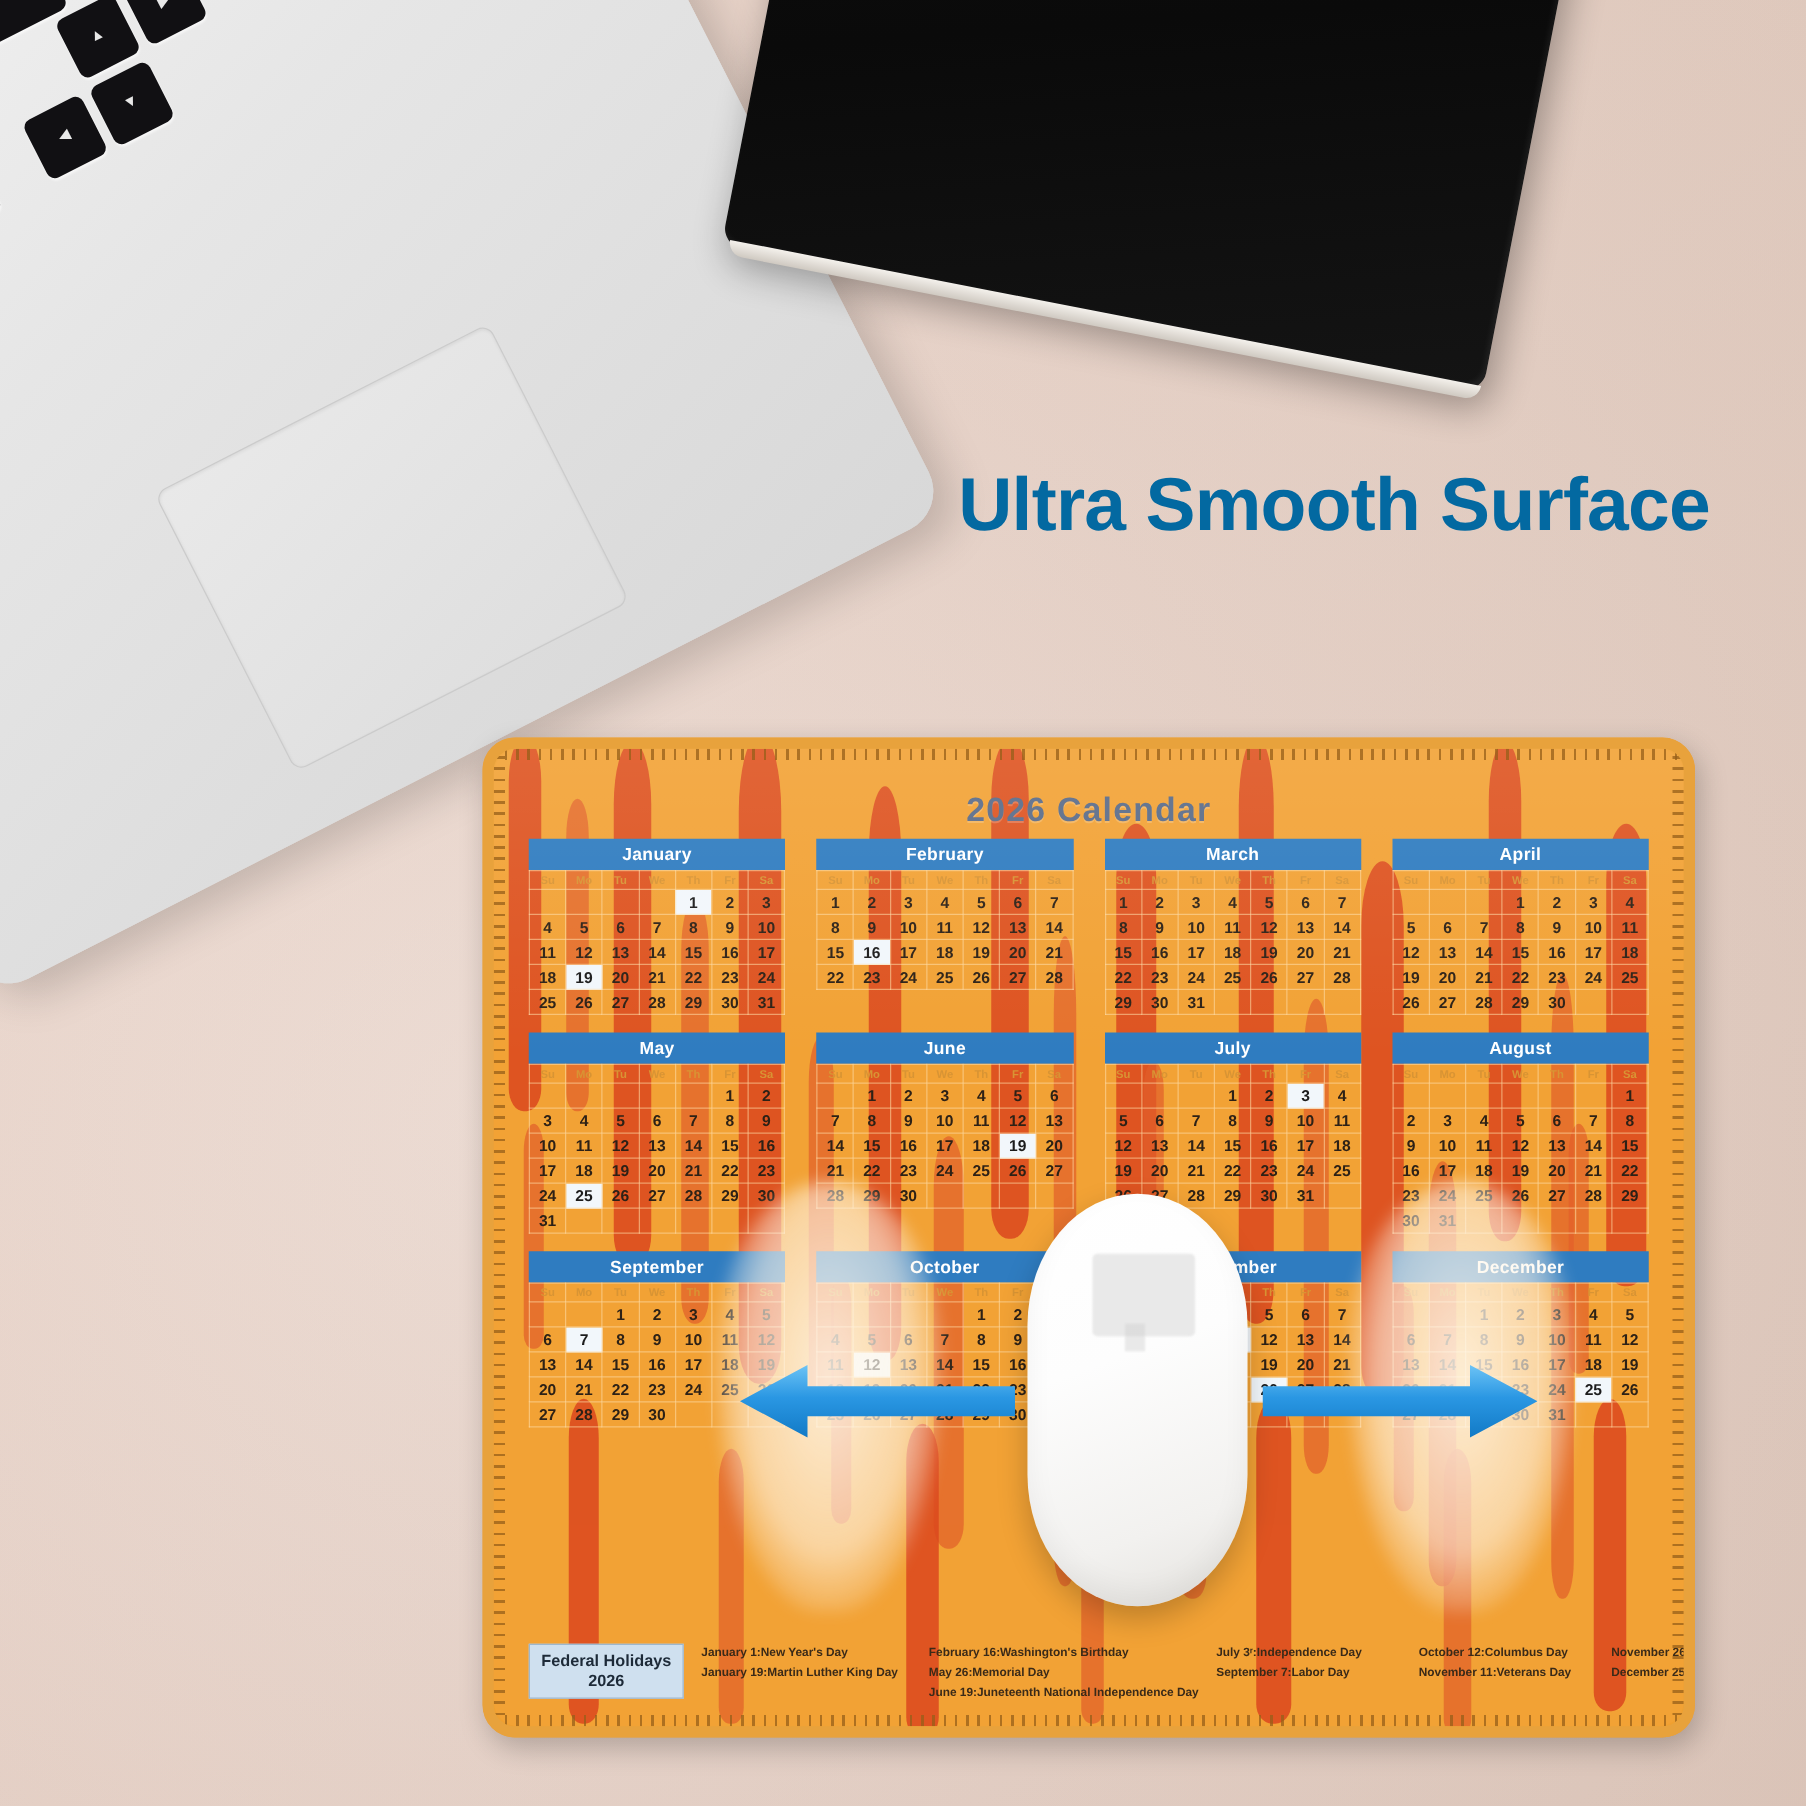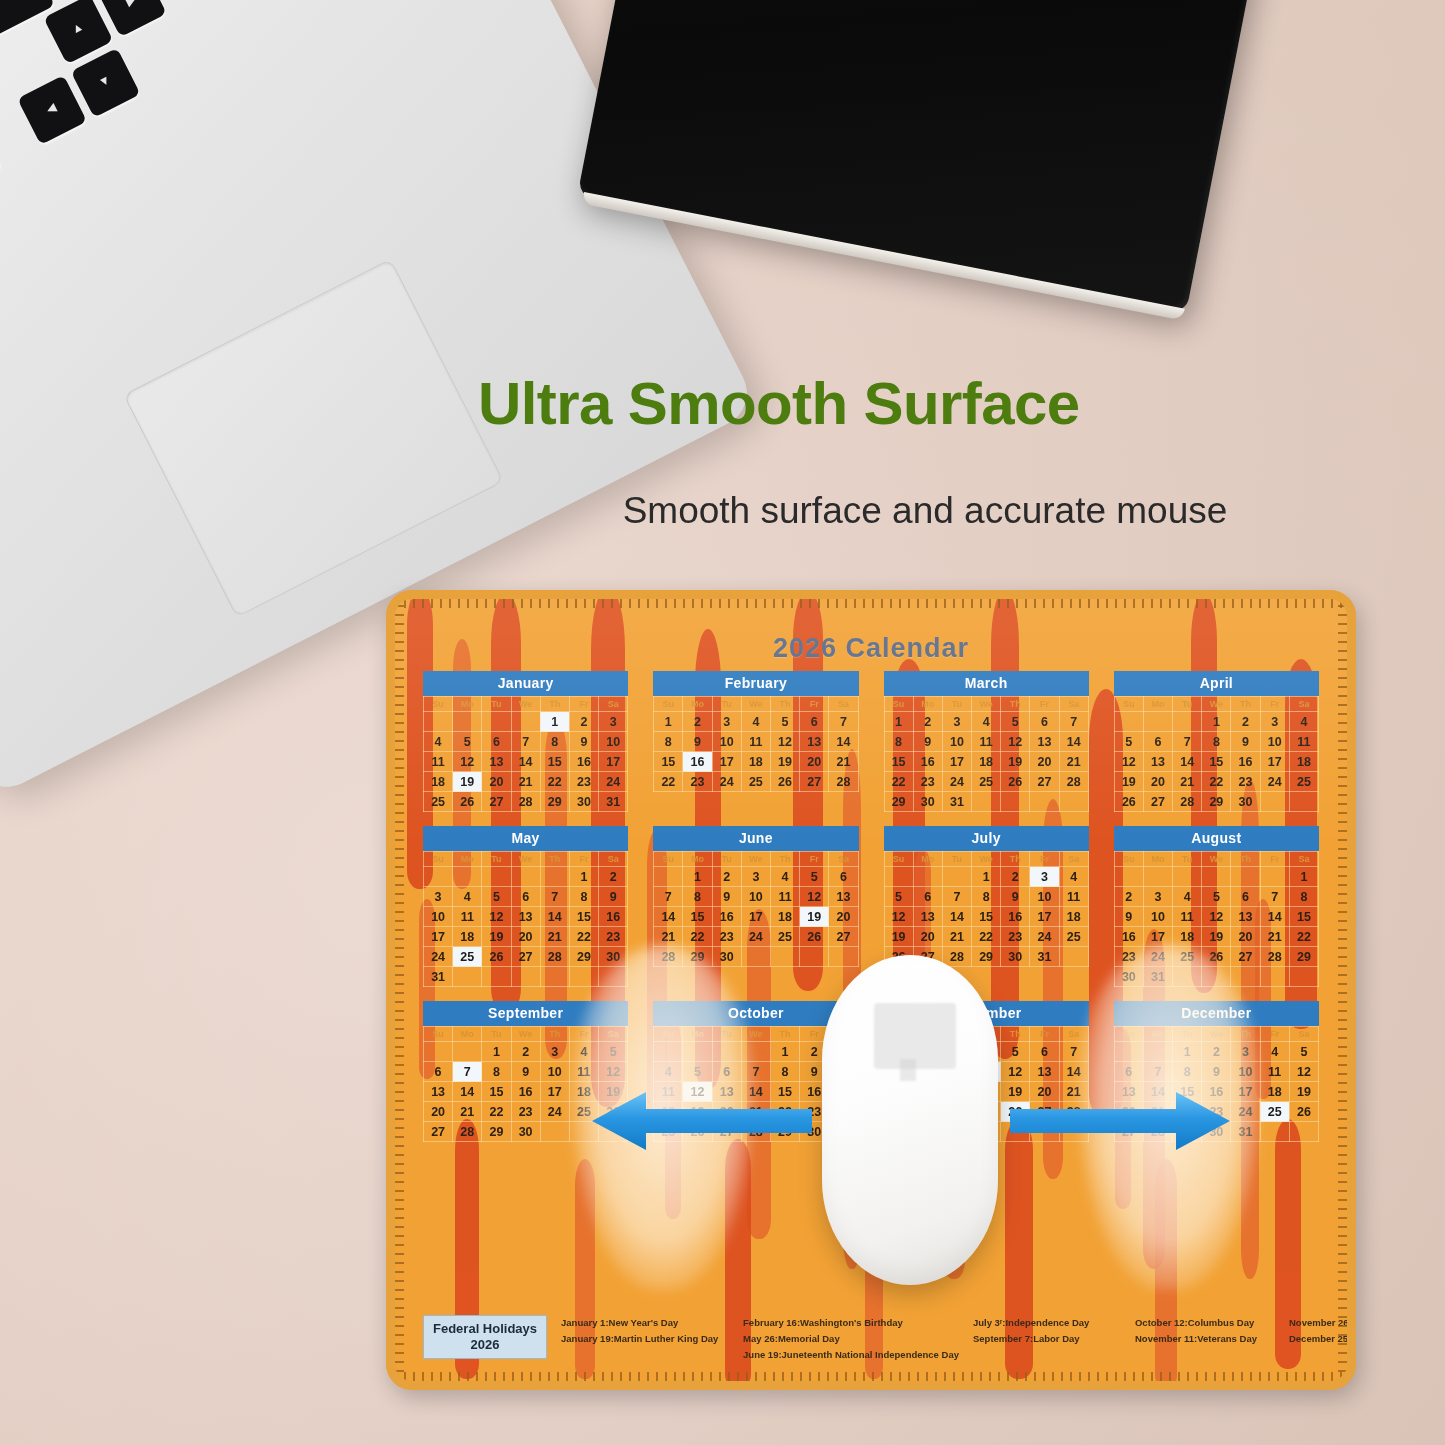--- a/index.html
+++ b/index.html
@@ -86,26 +86,26 @@
   }
   .notebook-edge {
     position: absolute; inset: 0;
     border-radius: 16px;
     box-shadow: inset -2px -3px 6px rgba(255,255,255,.07);
   }
 
   
   .headline {
     position: absolute;
-    left: 478px; top: 372px;
+    left: 488px; top: 372px;
     width: 880px;
-    text-align: left;
+    text-align: right;
     font-size: 60px;
     font-weight: bold;
-    color: #4d7c0f;
+    color: #0369a1;
     letter-spacing: -.6px;
     line-height: 1.05;
   }
   .subhead {
     position: absolute;
     left: 460px; top: 486px;
     width: 930px;
     text-align: center;
     font-size: 37px;
     color: #2a2a2a;
@@ -320,21 +320,20 @@
   <div class="trackpad"></div>
 </div>
 
 <div class="notebook">
   <div class="notebook-edge"></div>
   <div class="notebook-pages"></div>
 </div>
 
 <div class="headline">Ultra Smooth Surface</div>
 <div class="subhead">
-  <div>Smooth surface and accurate mouse</div>
 </div>
 
 <div class="mousepad-wrap">
   <div class="mousepad">
     <div class="pad-surface">
       <div class="streaks" id="streaks">
           <div class="streak" style="left: 12px; top: -10px; width: 26px; height: 300px;"></div>
           <div class="streak soft" style="left: 58px; top: 40px; width: 18px; height: 250px;"></div>
           <div class="streak" style="left: 96px; top: -6px; width: 30px; height: 420px;"></div>
           <div class="streak soft" style="left: 150px; top: 120px; width: 22px; height: 340px;"></div>

